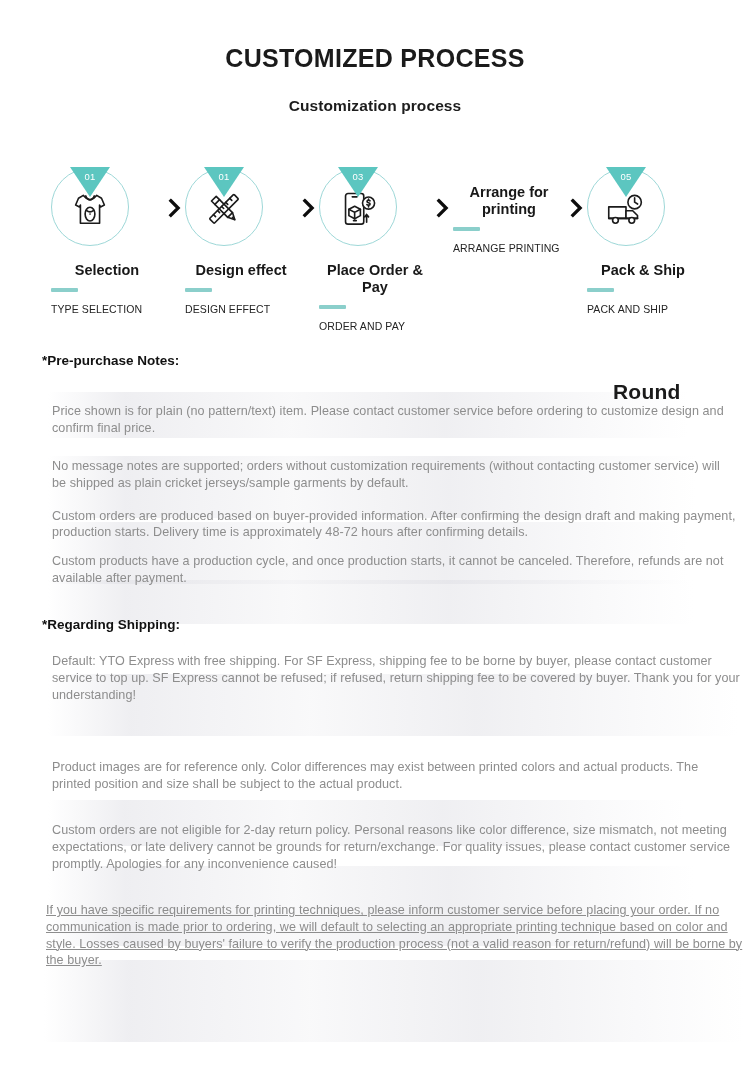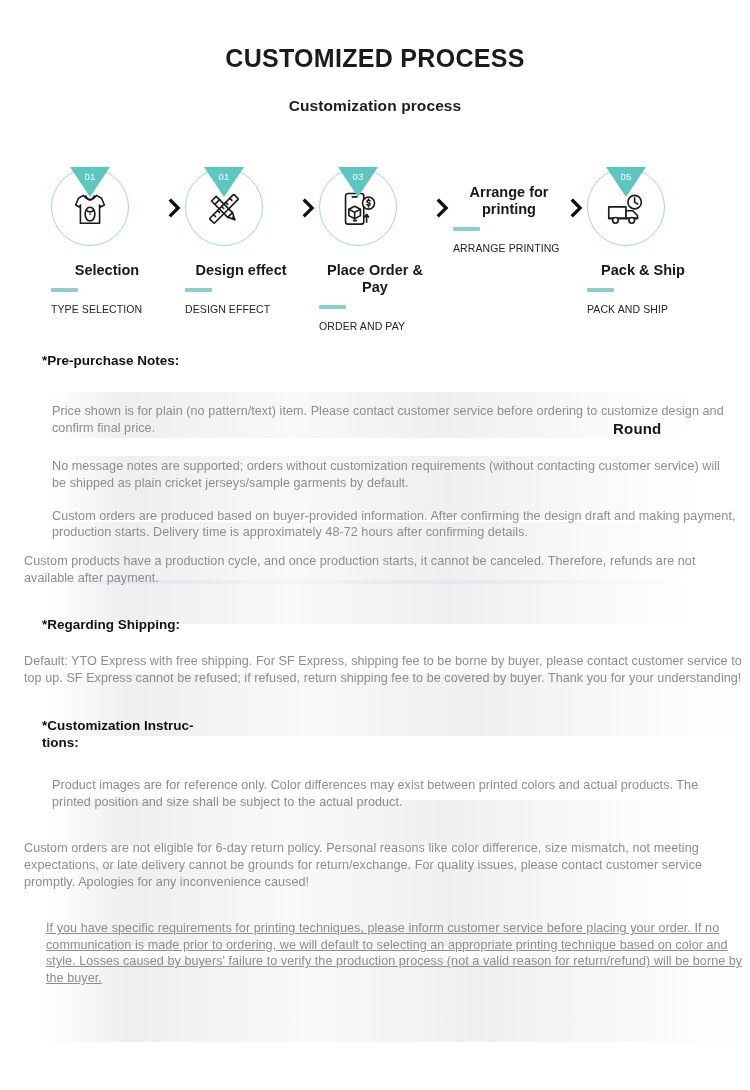--- a/index.html
+++ b/index.html
@@ -140,27 +140,26 @@
     padding-top: 30px;
     flex: 0 0 auto;
   }
   .chev svg { width: 15px; height: 20px; display: block; }
 
   
   .round-overlay {
     position: absolute;
     left: 613px;
     top: 212px;
-    font-size: 15px;
+    font-size: 21px;
     font-weight: bold;
     color: #1a1a1a;
     letter-spacing: 0.2px;
     z-index: 5;
     pointer-events: none;
-    margin-top: 40px;
   }
 
   
   .notes {
     position: absolute;
     top: 352px;
     left: 0;
     width: 750px;
   }
   .sec-head {
@@ -171,21 +170,21 @@
     line-height: 1.28;
     max-width: 175px;
   }
   .para {
     font-size: 12.6px;
     color: #8d8d8d;
     line-height: 1.32;
     margin: 0 14px 0 52px;
     letter-spacing: 0.05px;
   }
-  .para.wide { margin-left: 24px; margin-right: 8px; }
+  .para.wide { margin-left: 52px; margin-right: 8px; }
   .para.outdent { margin-left: 46px; margin-right: 6px; text-decoration: underline; }
   .sp-12 { height: 12px; }
   .sp-16 { height: 16px; }
   .sp-20 { height: 20px; }
   .sp-22 { height: 22px; }
   .sp-26 { height: 26px; }
   .sp-30 { height: 30px; }
   .sp-34 { height: 34px; }
 
   
@@ -362,24 +361,23 @@
       <div class="para wide">Custom products have a production cycle, and once production starts, it cannot be canceled. Therefore, refunds are not available after payment.</div>
 
       <div class="sp-30"></div>
 
       <div class="sec-head">*Regarding Shipping:</div>
       <div class="sp-20"></div>
       <div class="para wide">Default: YTO Express with free shipping. For SF Express, shipping fee to be borne by buyer, please contact customer service to top up. SF Express cannot be refused; if refused, return shipping fee to be covered by buyer. Thank you for your understanding!</div>
 
       <div class="sp-30"></div>
 
-      <div class="sec-head">*Customization Instruc-tions:</div>
       <div class="sp-26"></div>
       <div class="para">Product images are for reference only. Color differences may exist between printed colors and actual products. The printed position and size shall be subject to the actual product.</div>
       <div class="sp-30"></div>
-      <div class="para wide">Custom orders are not eligible for 6-day return policy. Personal reasons like color difference, size mismatch, not meeting expectations, or late delivery cannot be grounds for return/exchange. For quality issues, please contact customer service promptly. Apologies for any inconvenience caused!</div>
+      <div class="para wide">Custom orders are not eligible for 2-day return policy. Personal reasons like color difference, size mismatch, not meeting expectations, or late delivery cannot be grounds for return/exchange. For quality issues, please contact customer service promptly. Apologies for any inconvenience caused!</div>
       <div class="sp-30"></div>
       <div class="para outdent">If you have specific requirements for printing techniques, please inform customer service before placing your order. If no communication is made prior to ordering, we will default to selecting an appropriate printing technique based on color and style. Losses caused by buyers' failure to verify the production process (not a valid reason for return/refund) will be borne by the buyer.</div>
 
     </div>
   </div>
 
 </div>
 
 </body></html>

